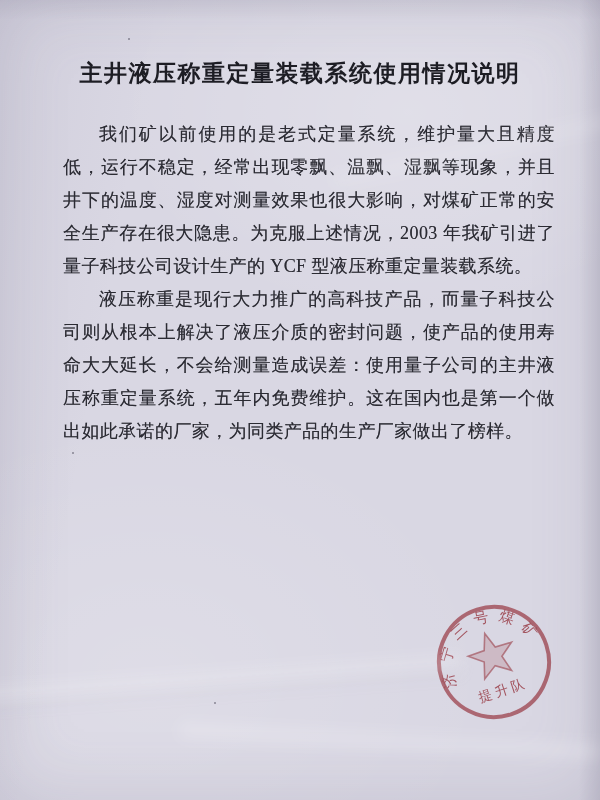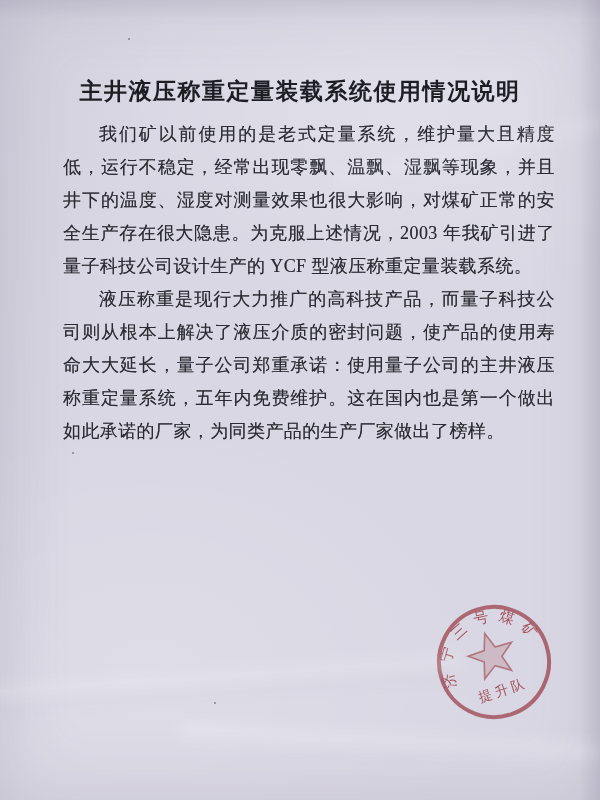--- a/index.html
+++ b/index.html
@@ -20,21 +20,21 @@
       linear-gradient(100deg, rgba(108,104,132,0.07) 0%, rgba(108,104,132,0) 22%),
       linear-gradient(to left, rgba(96,92,118,0.16) 0%, rgba(96,92,118,0) 3.5%),
       linear-gradient(to bottom, rgba(96,92,118,0.10) 0%, rgba(96,92,118,0) 2.5%),
       #d9d7e3;
     box-shadow: inset 0 0 70px rgba(104,100,126,0.18);
     font-family: "Liberation Serif", "DejaVu Serif", serif;
     color: #2b2b33;
   }
   .doc-title {
     margin: 0;
-    padding-top: 76px;
+    padding-top: 58px;
     text-align: center;
     font-family: "Liberation Sans", "DejaVu Sans", sans-serif;
     font-weight: bold;
     font-size: 23px;
     letter-spacing: 1.5px;
     color: #1d1d24;
   }
   .doc-body {
     position: absolute;
     left: 63px;
@@ -100,21 +100,21 @@
 </style>
 </head>
 <body>
 
 <div class="page">
 
   <h1 class="doc-title">主井液压称重定量装载系统使用情况说明</h1>
 
   <div class="doc-body">
     <p>我们矿以前使用的是老式定量系统，维护量大且精度低，运行不稳定，经常出现零飘、温飘、湿飘等现象，并且井下的温度、湿度对测量效果也很大影响，对煤矿正常的安全生产存在很大隐患。为克服上述情况，2003 年我矿引进了量子科技公司设计生产的 YCF 型液压称重定量装载系统。</p>
-    <p>液压称重是现行大力推广的高科技产品，而量子科技公司则从根本上解决了液压介质的密封问题，使产品的使用寿命大大延长，量子公司郑重承诺：使用量子公司的主井液压称重定量系统，五年内免费维护。这在国内也是第一个做出如此承诺的厂家，为同类产品的生产厂家做出了榜样。</p>
+    <p>液压称重是现行大力推广的高科技产品，而量子科技公司则从根本上解决了液压介质的密封问题，使产品的使用寿命大大延长，不会给测量造成误差：使用量子公司的主井液压称重定量系统，五年内免费维护。这在国内也是第一个做出如此承诺的厂家，为同类产品的生产厂家做出了榜样。</p>
   </div>
 
   <svg class="stamp" viewBox="0 0 140 140" xmlns="http://www.w3.org/2000/svg">
     <g transform="rotate(-18 70 70)">
       <circle cx="70" cy="70" r="55" fill="none" stroke="#b4474f" stroke-width="4" stroke-opacity="0.85"></circle>
       <path id="stampArc" d="M 28.5,85.5 A 43.5,43.5 0 1 1 111.5,85.5" fill="none"></path>
       <text class="stamp-arc-text">
         <textPath href="#stampArc" startOffset="4">济宁三号煤矿</textPath>
       </text>
       <path d="M70,40 L75.8,56.1 L92.8,56.6 L79.3,67 L84.1,83.4 L70,73.8 L55.9,83.4 L60.7,67 L47.2,56.6 L64.2,56.1 Z" fill="rgba(180,71,79,0.22)" stroke="#b4474f" stroke-width="1.6" stroke-opacity="0.7"></path>

